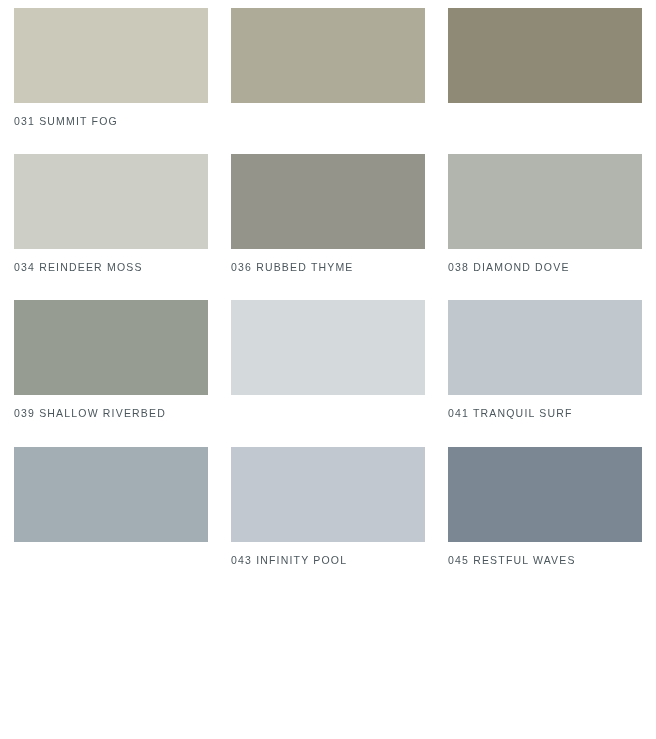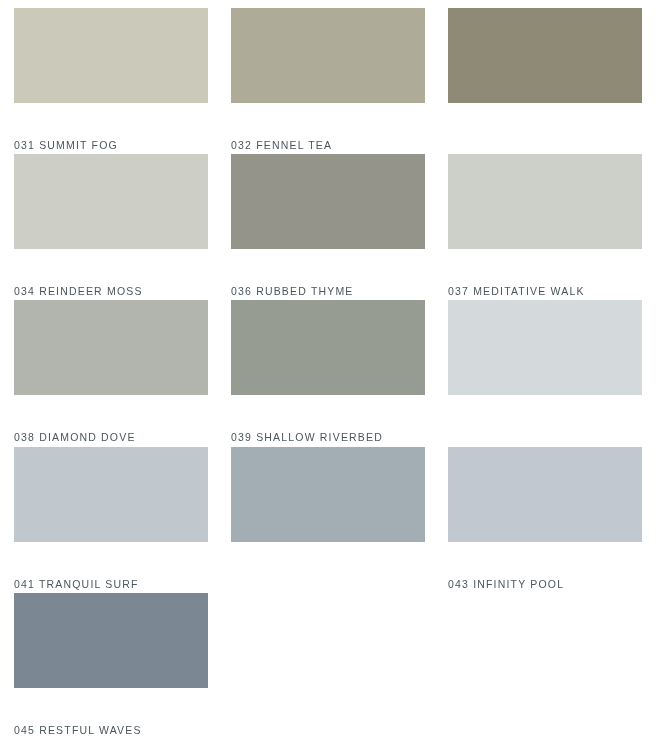--- a/index.html
+++ b/index.html
@@ -24,21 +24,20 @@
     row-gap: 0px;
     width: 656px;
     height: 739px;
     padding: 8px 14px 0 14px;
   }
 
   .swatch-cell {
     display: flex;
     flex-direction: column;
     align-items: stretch;
-    gap: 24px;
   }
 
   .swatch-chip {
     width: 100%;
     height: 95px;
     flex: 0 0 95px;
   }
 
   .swatch-label {
     font-size: 10.5px;
@@ -54,36 +53,31 @@
 </head>
 <body style="background: rgb(255, 255, 255);">
 
 <main id="palette-grid">
     <div class="swatch-cell">
       <div class="swatch-chip" style="background-color: rgb(203, 201, 186);"></div>
       <div class="swatch-label">031 SUMMIT FOG</div>
     </div>
     <div class="swatch-cell">
       <div class="swatch-chip" style="background-color: rgb(174, 172, 152);"></div>
-      <div class="swatch-label">032 FENNEL TEA</div>
     </div>
     <div class="swatch-cell">
       <div class="swatch-chip" style="background-color: rgb(142, 138, 117);"></div>
     </div>
     <div class="swatch-cell">
       <div class="swatch-chip" style="background-color: rgb(205, 206, 197);"></div>
       <div class="swatch-label">034 REINDEER MOSS</div>
     </div>
     <div class="swatch-cell">
       <div class="swatch-chip" style="background-color: rgb(148, 148, 138);"></div>
       <div class="swatch-label">036 RUBBED THYME</div>
-    </div>
-    <div class="swatch-cell">
-      <div class="swatch-chip" style="background-color: rgb(204, 208, 200);"></div>
-      <div class="swatch-label">037 MEDITATIVE WALK</div>
     </div>
     <div class="swatch-cell">
       <div class="swatch-chip" style="background-color: rgb(178, 181, 173);"></div>
       <div class="swatch-label">038 DIAMOND DOVE</div>
     </div>
     <div class="swatch-cell">
       <div class="swatch-chip" style="background-color: rgb(151, 156, 146);"></div>
       <div class="swatch-label">039 SHALLOW RIVERBED</div>
     </div>
     <div class="swatch-cell">

